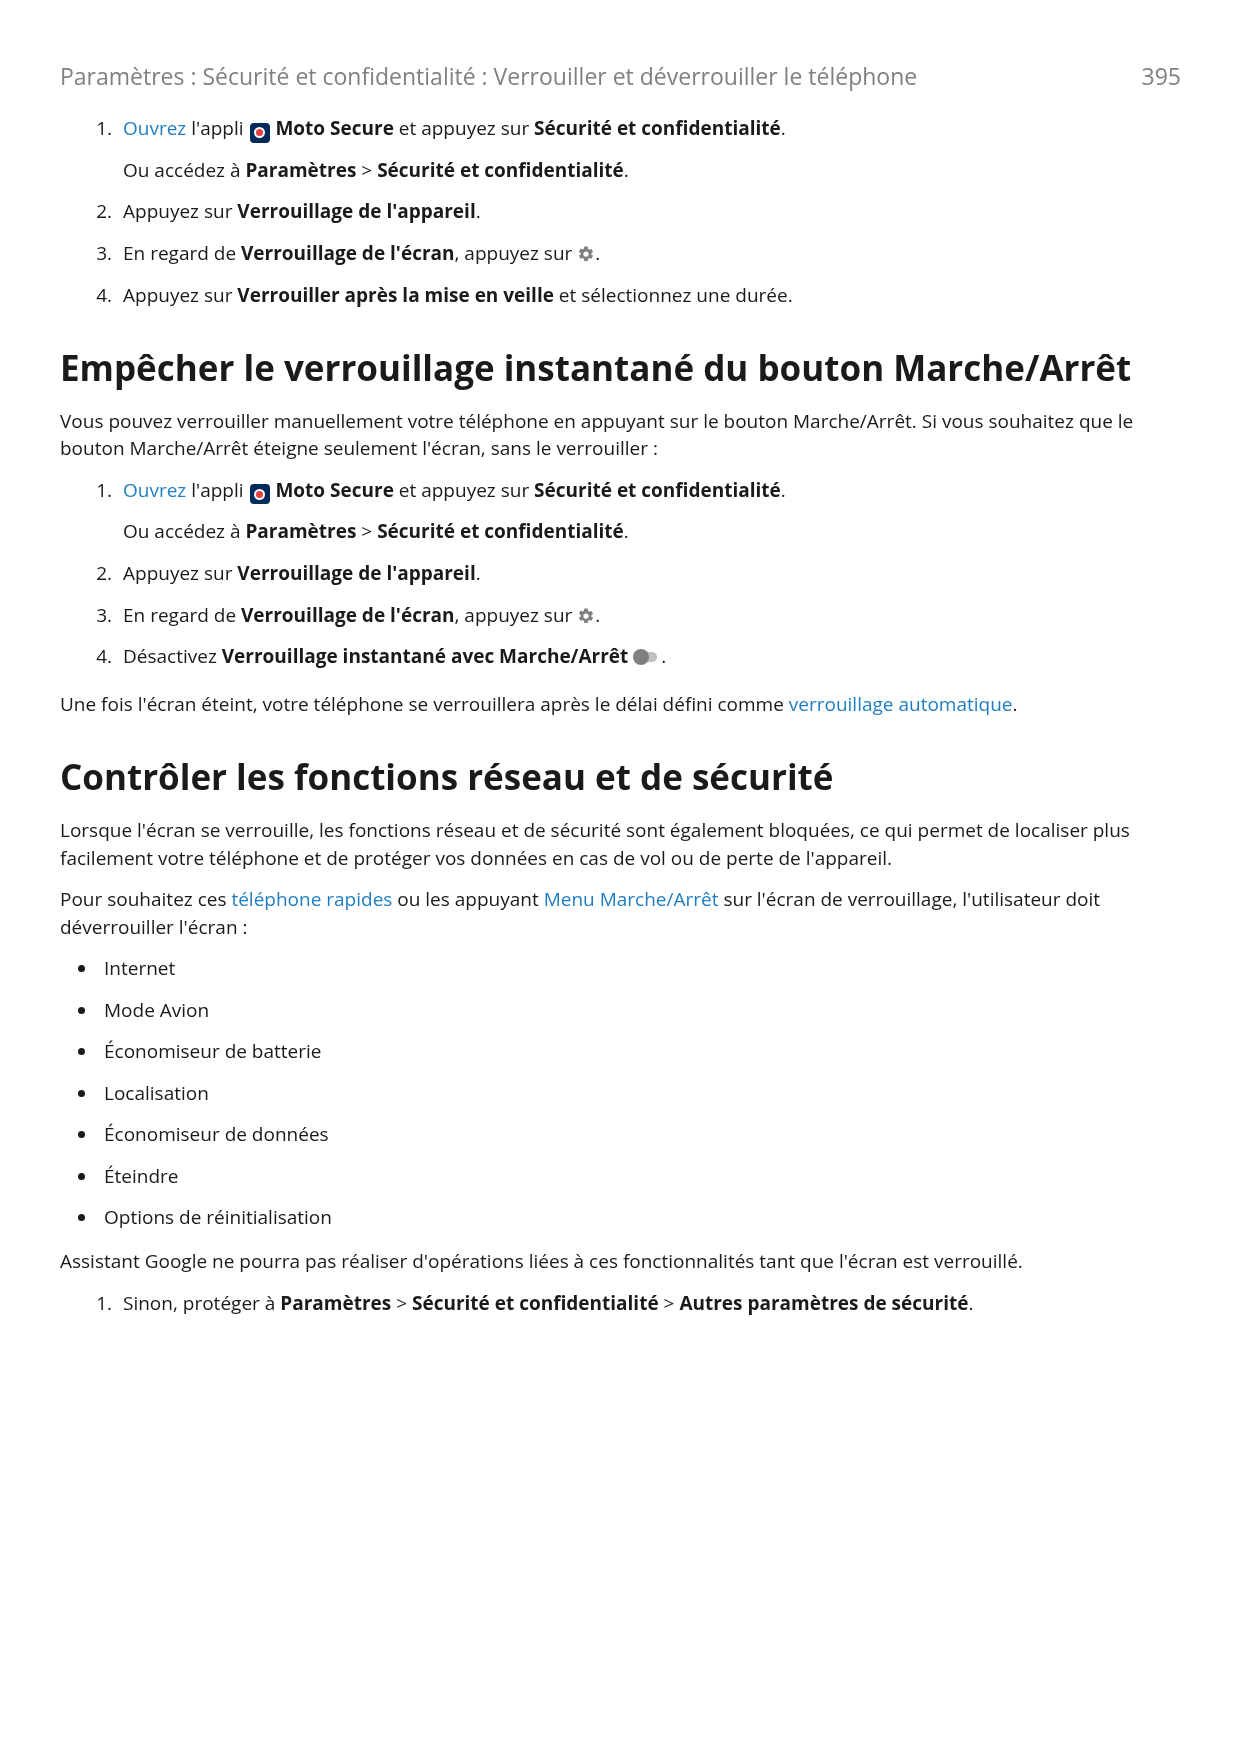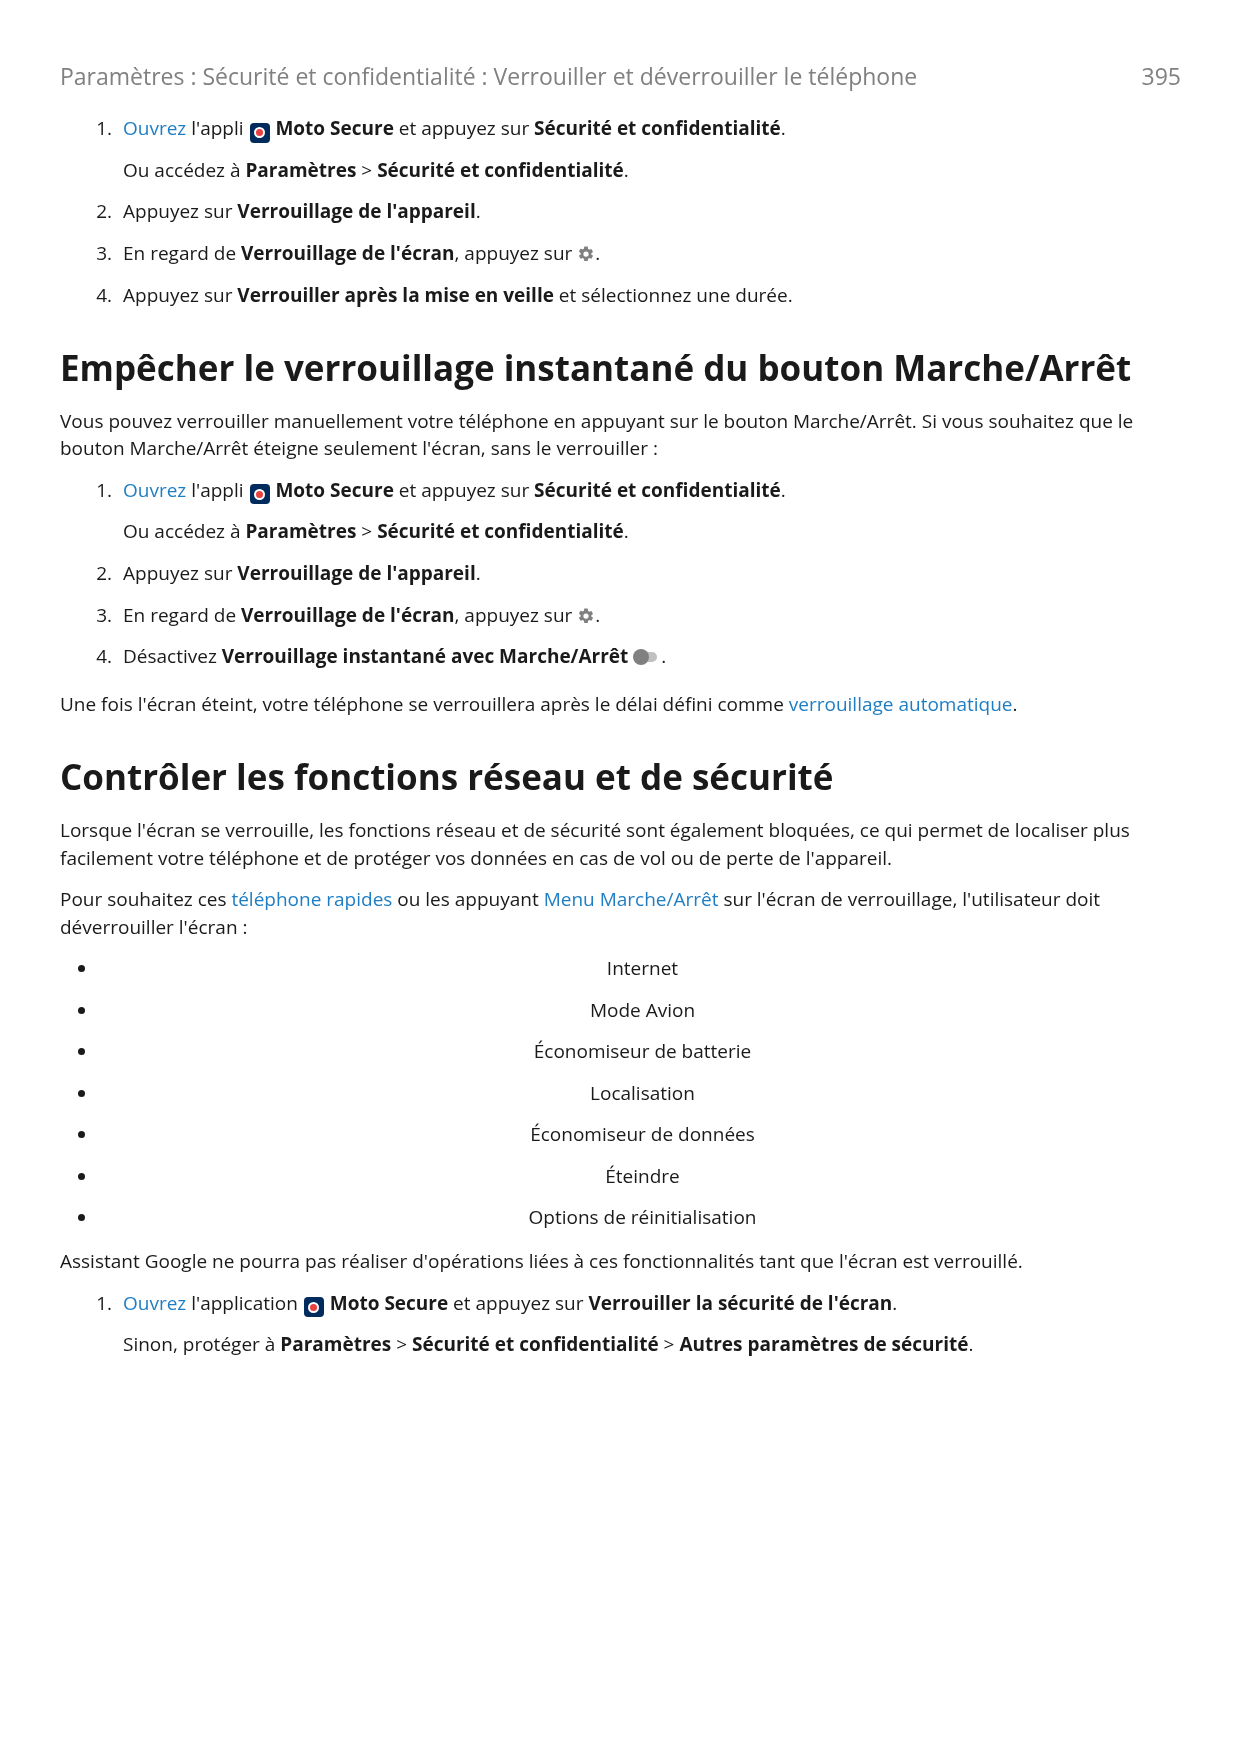--- a/index.html
+++ b/index.html
@@ -45,21 +45,20 @@
   }
   p { margin: 0 0 14px 0; }
   ul.bullets {
     list-style: disc;
     padding-left: 38px;
     margin: 0 0 16px 0;
   }
   ul.bullets > li {
     padding-left: 6px;
     margin-bottom: 14px;
-    text-align: center;
   }
   .sep { color: #1a1a1a; }
   
   .app-icon {
     display: inline-flex;
     align-items: center;
     justify-content: center;
     width: 20px;
     height: 20px;
     border-radius: 4px;
@@ -186,24 +185,20 @@
   <li>Localisation</li>
   <li>Économiseur de données</li>
   <li>Éteindre</li>
   <li>Options de réinitialisation</li>
 </ul>
 
 <p>Assistant Google ne pourra pas réaliser d'opérations liées à ces fonctionnalités tant que l'écran est verrouillé.</p>
 
 <ol class="steps">
   <li>
-    <span>
-      <a href="#" class="link">Ouvrez</a><span> l'application </span><span class="app-icon"></span>
-      <b>Moto Secure</b><span> et appuyez sur </span><b>Verrouiller la sécurité de l'écran</b><span>.</span>
-    </span>
     <div class="subline">
       <span>Sinon, protéger à </span><b>Paramètres</b>
       <span class="sep">&gt;</span>
       <b>Sécurité et confidentialité</b>
       <span class="sep">&gt;</span>
       <b>Autres paramètres de sécurité</b><span>.</span>
     </div>
   </li>
 </ol>
 

